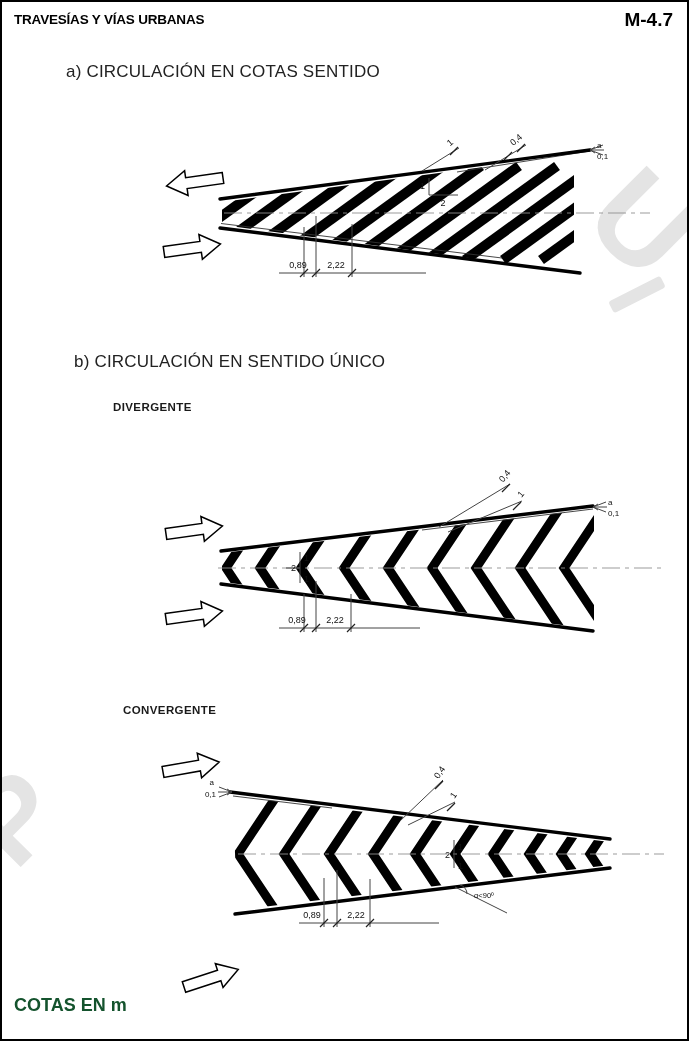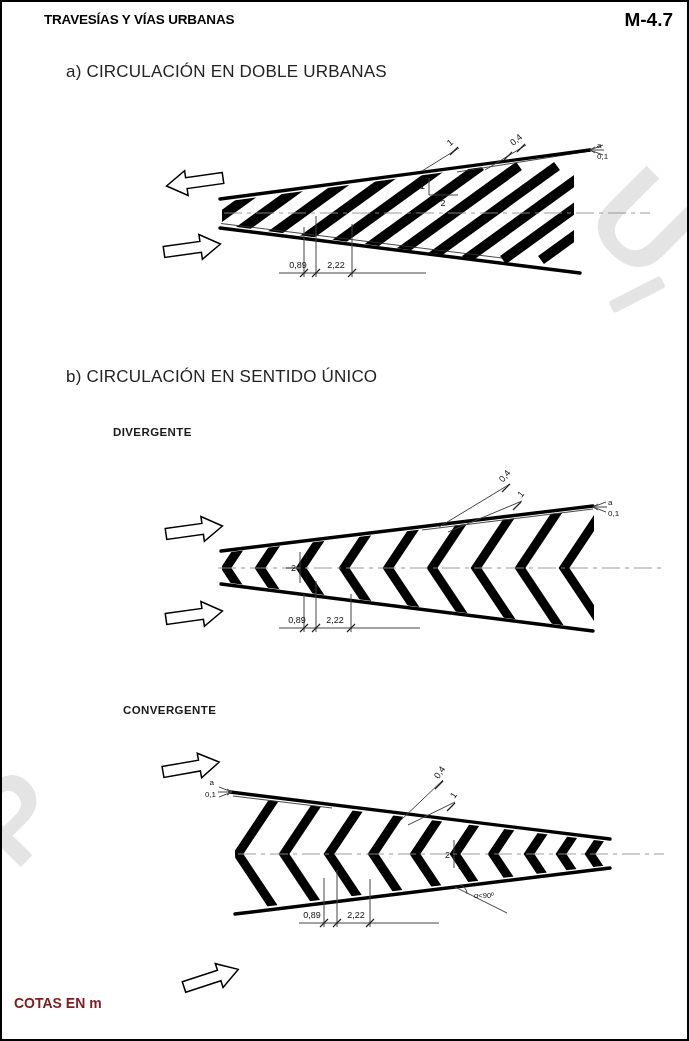--- a/index.html
+++ b/index.html
@@ -1,26 +1,26 @@
 <!DOCTYPE html>
 <html><head>
 <meta charset="utf-8">
 <style>
   html,body{margin:0;padding:0;background:#fff;}
   #page{position:relative;width:689px;height:1041px;background:#fff;border:2px solid #000;
         box-sizing:border-box;overflow:hidden;font-family:"Liberation Sans",sans-serif;color:#111;}
-  .hdr-left{position:absolute;left:12px;top:10px;font-size:13.5px;font-weight:700;letter-spacing:-0.2px;color:#000;margin-left:30px;}
+  .hdr-left{position:absolute;left:12px;top:10px;font-size:13.5px;font-weight:700;letter-spacing:-0.2px;color:#000;}
   .hdr-right{position:absolute;right:14px;top:7px;font-size:19px;font-weight:700;color:#000;}
   .sec-title{position:absolute;font-size:17px;font-weight:400;color:#222;letter-spacing:0.2px;}
   #title-a{left:64px;top:60px;}
-  #title-b{left:64px;top:350px;margin-top:15px;}
+  #title-b{left:72px;top:350px;}
   .sub-label{position:absolute;font-size:11.5px;font-weight:700;letter-spacing:0.4px;color:#1a1a1a;}
-  #lbl-div{left:111px;top:424px;}
+  #lbl-div{left:111px;top:399px;}
   #lbl-conv{left:111px;top:702px;margin-left:10px;}
-  .ftr{position:absolute;left:12px;top:993px;font-size:14px;font-weight:700;color:#7f1d1d;}
+  .ftr{position:absolute;left:12px;top:993px;font-size:18px;font-weight:700;color:#14532d;}
   .diagram{position:absolute;left:0;width:689px;}
   #svg-a{top:120px;height:190px;}
   #svg-b{top:450px;height:210px;}
   #svg-c{top:735px;height:265px;}
   
   .bnd{stroke:#000;stroke-width:3.4;stroke-linecap:round;fill:none;}
   .thin{stroke:#333;stroke-width:0.9;fill:none;}
   .band{stroke:#000;stroke-width:10;fill:none;}
   .chev{stroke:#000;stroke-width:9;fill:none;stroke-linejoin:miter;}
   .cl{stroke:#909090;stroke-width:0.9;fill:none;stroke-dasharray:18 5 4 5;}
@@ -42,21 +42,21 @@
 
 <div id="page">
 
   <span id="wm-left" class="wm">P</span>
   <span id="wm-right" class="wm">U</span>
   <div id="wm-bar"></div>
 
   <div class="hdr-left">TRAVESÍAS Y VÍAS URBANAS</div>
   <div class="hdr-right">M-4.7</div>
 
-  <div id="title-a" class="sec-title">a) CIRCULACIÓN EN DOBLE URBANAS</div>
+  <div id="title-a" class="sec-title">a) CIRCULACIÓN EN COTAS SENTIDO</div>
   <div id="title-b" class="sec-title">b) CIRCULACIÓN EN SENTIDO ÚNICO</div>
   <div id="lbl-div" class="sub-label">DIVERGENTE</div>
   <div id="lbl-conv" class="sub-label">CONVERGENTE</div>
 
   <svg id="svg-a" class="diagram" viewBox="0 120 689 190">
     <defs>
       <clipPath id="clipA">
           <path d="M220,200 L572,153 L572,270 L220,223 Z"></path>
         </clipPath>
     </defs>

